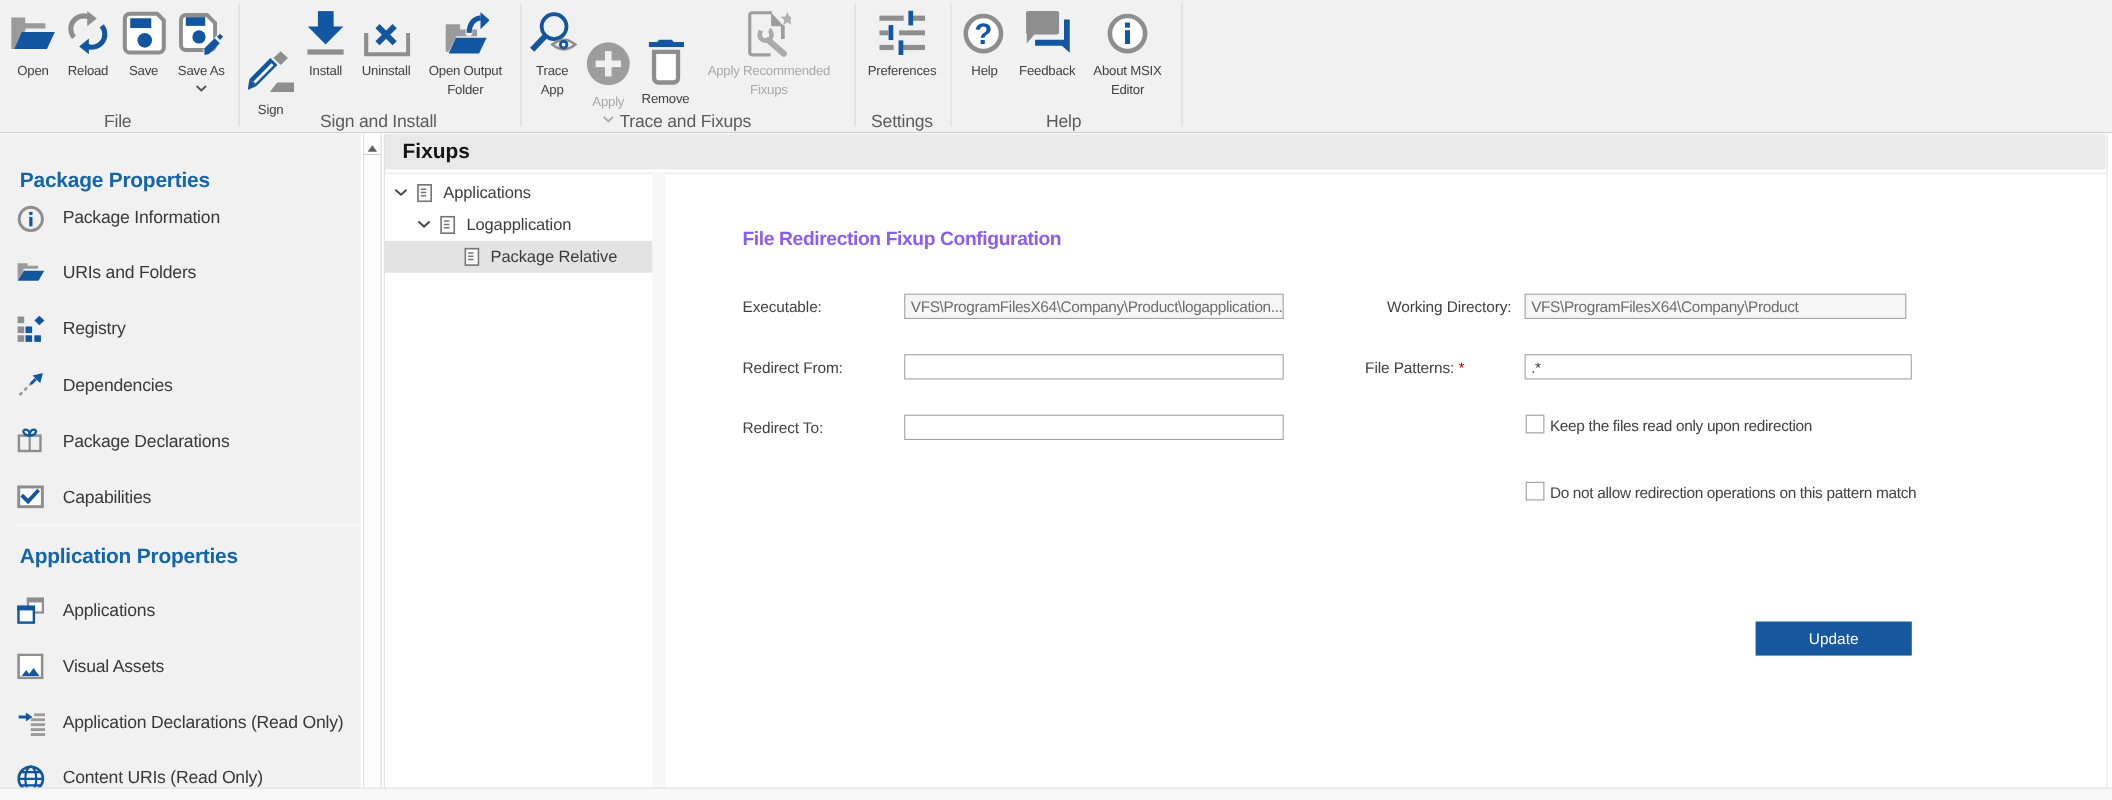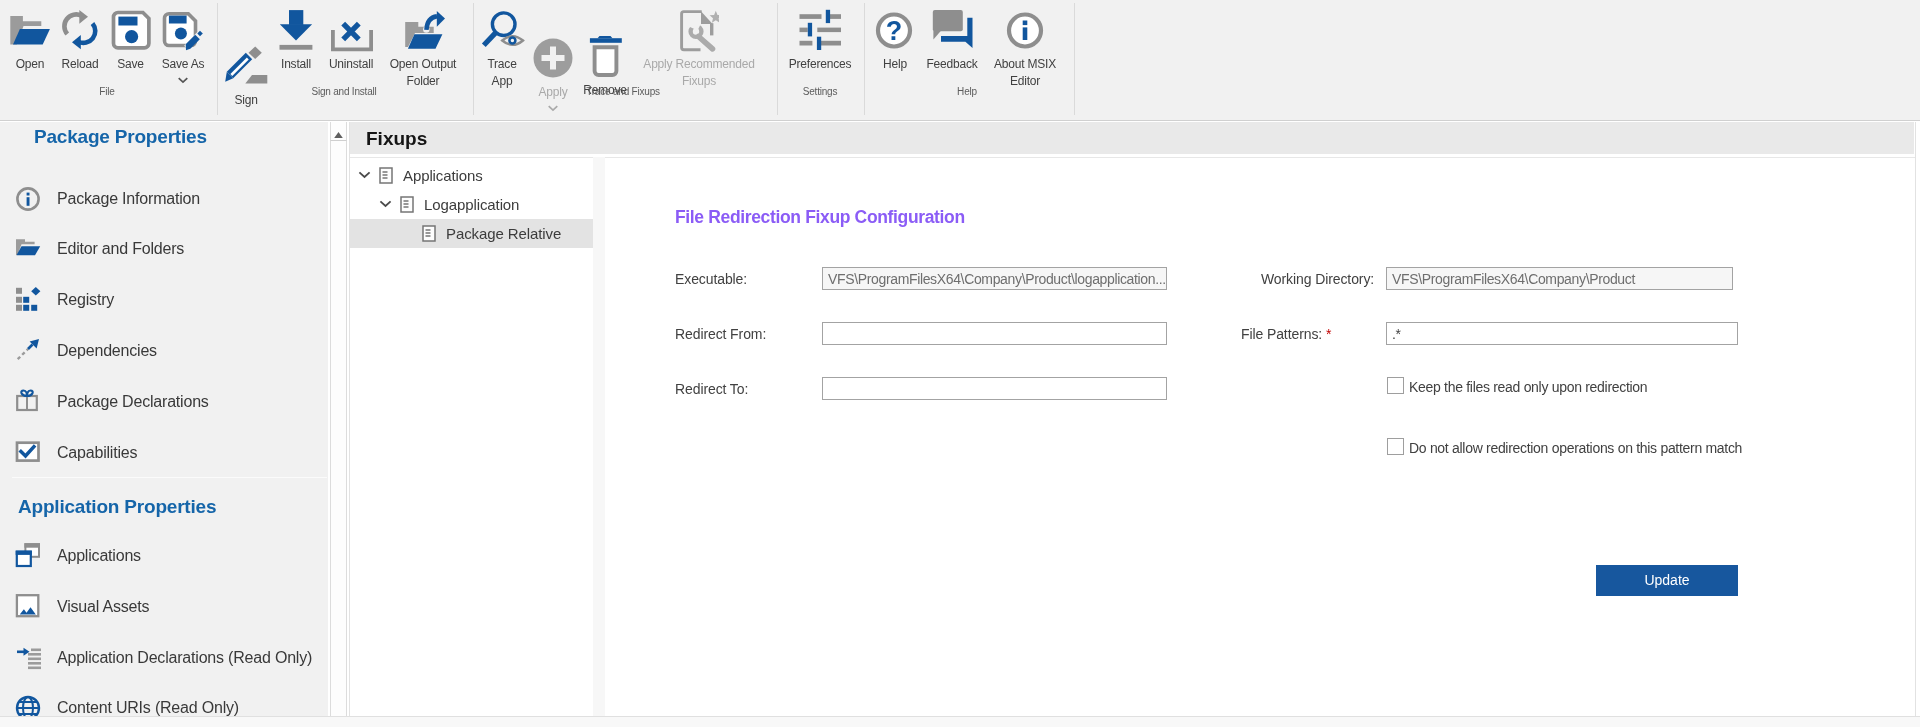--- a/index.html
+++ b/index.html
@@ -6,21 +6,21 @@
 html,body { width:1920px; height:727px; overflow:hidden; }
 body { font-family:"Liberation Sans",sans-serif; background:#fff; position:relative; }
 .abs { position:absolute; }
 
 #ribbon { position:absolute; left:0; top:0; width:1920px; height:121px; background:#f1f1f1; border-bottom:1px solid #d0d0d0; }
 .rb { position:absolute; top:0; text-align:center; }
 .rb svg { display:block; margin:0 auto; }
 .rlab { position:absolute; top:56px; width:100%; left:0; font-size:12px; color:#414141; letter-spacing:-0.2px; line-height:17px; white-space:nowrap; text-align:center; }
 .rlab.dis { color:#a9a9a9; }
 .gsep { position:absolute; top:3px; height:112px; width:1px; background:#dadada; }
-.glab { position:absolute; top:86px; font-size:10px; color:#5c5c5c; letter-spacing:-0.2px; white-space:nowrap; transform:translateX(-50%); }
+.glab { position:absolute; top:102px; font-size:16px; color:#5c5c5c; letter-spacing:-0.2px; white-space:nowrap; transform:translateX(-50%); }
 .chev { position:absolute; top:77px; left:50%; transform:translateX(-50%); }
 
 #sidebar { position:absolute; left:0; top:122px; width:328px; height:594px; background:#f1f1f1; }
 .shead { position:absolute; left:18px; font-size:19px; font-weight:bold; color:#1565a9; letter-spacing:-0.2px; white-space:nowrap; }
 .sitem { position:absolute; left:57px; font-size:16px; color:#393939; letter-spacing:-0.2px; white-space:nowrap; }
 .sicon { position:absolute; left:15px; }
 
 #sscroll { position:absolute; left:330px; top:122px; width:17px; height:594px; background:#fdfdfd; border-left:1px solid #dcdcdc; border-right:1px solid #dcdcdc; }
 #sscrollbtn { position:absolute; left:330px; top:122px; width:17px; height:19px; background:#fdfdfd; border-left:1px solid #dcdcdc; border-right:1px solid #dcdcdc; border-bottom:1px solid #cfcfcf; }
 
@@ -208,38 +208,38 @@
       <rect x="18.7" y="11.5" width="4.6" height="4.6" fill="#11569e"></rect>
       <rect x="18.7" y="18.4" width="4.6" height="12.6" fill="#11569e"></rect>
     </svg>
     <div class="rlab">About MSIX<br>Editor</div>
   </div>
   <div class="gsep" style="left:1074px;"></div>
   <div class="glab" style="left:967px;">Help</div>
 </div>
 
 <div id="sidebar">
-  <div class="shead" style="top:4px;margin-left:16px;">Package Properties</div>
+  <div class="shead" style="top:32px;">Package Properties</div>
 
   <div class="sicon" style="top:64px;">
     <svg width="26" height="26" viewBox="0 0 26 26">
       <circle cx="13" cy="13" r="10.6" fill="none" stroke="#8e8e8e" stroke-width="2.6"></circle>
       <rect x="11.6" y="6.6" width="2.9" height="2.9" fill="#11569e"></rect>
       <rect x="11.6" y="11.2" width="2.9" height="8.6" fill="#11569e"></rect>
     </svg>
   </div>
   <div class="sitem" style="top:68px;">Package Information</div>
 
   <div class="sicon" style="top:114px;">
     <svg width="26" height="26" viewBox="0 0 26 26">
       <path d="M1,3.3 H10 V5.7 H19.6 V8.3 H6.5 L2.6,19 H1 Z" fill="#9b9b9b"></path>
       <polygon points="6.5,10.2 25.2,10.2 20,19.3 1.5,19.3" fill="#11569e"></polygon>
     </svg>
   </div>
-  <div class="sitem" style="top:118px;">Editor and Folders</div>
+  <div class="sitem" style="top:118px;">URIs and Folders</div>
 
   <div class="sicon" style="top:165px;">
     <svg width="26" height="26" viewBox="0 0 26 26">
       <rect x="1" y="0.8" width="6" height="6" fill="#8e8e8e"></rect>
       <rect x="1" y="9.8" width="6" height="6" fill="#8e8e8e"></rect>
       <rect x="1" y="17.8" width="6" height="6" fill="#8e8e8e"></rect>
       <rect x="8.2" y="9.8" width="6" height="6" fill="#11569e"></rect>
       <rect x="8.2" y="17.8" width="6" height="6" fill="#11569e"></rect>
       <rect x="16.2" y="17.8" width="6" height="6" fill="#11569e"></rect>
       <polygon points="20.8,0 25.4,4.3 20.8,8.6 16.2,4.3" fill="#11569e"></polygon>

